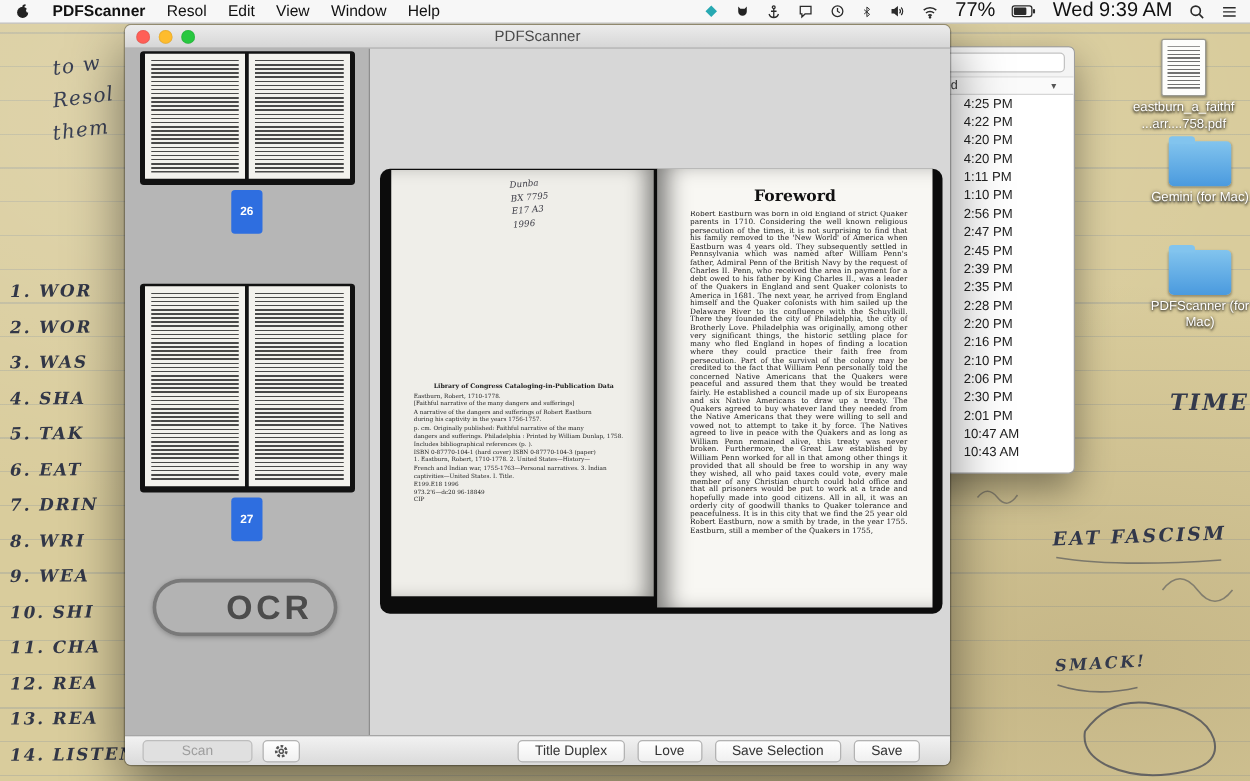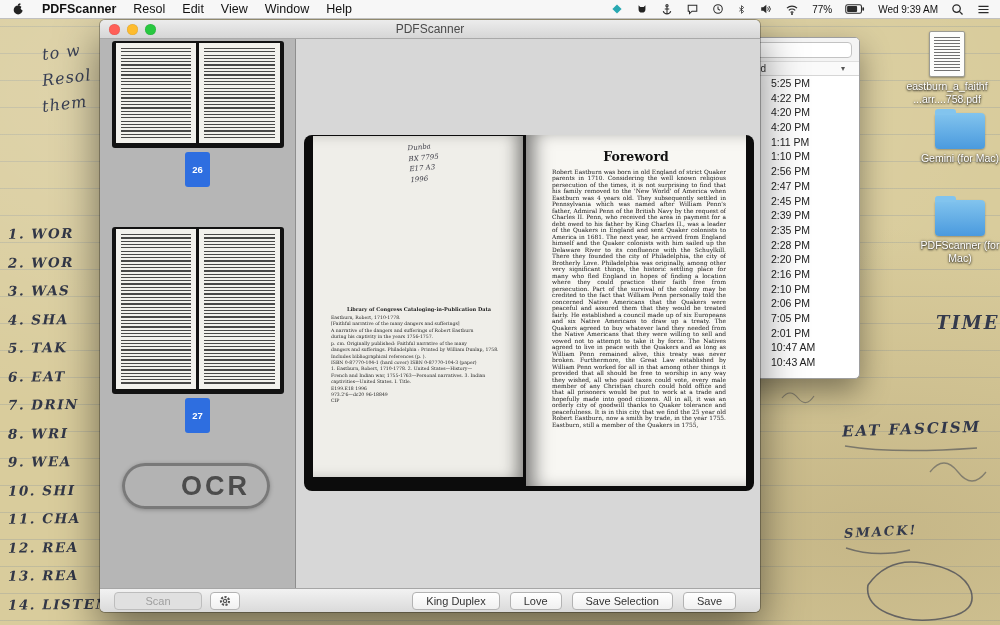--- a/index.html
+++ b/index.html
@@ -91,21 +91,21 @@
   .btn.iconbtn { width:30px; justify-content:center; padding:0; }
   .tb-right { margin-left:auto; display:flex; gap:10px; }
 
   
   .menubar { position:absolute; left:0; top:0; right:0; height:19px; z-index:9; background:#f7f7f7; border-bottom:1px solid rgba(0,0,0,.22); display:flex; align-items:center; font-size:12.5px; color:#111; padding:0 10px 0 12px; }
   .mb-left { display:flex; align-items:center; gap:17px; }
   .mb-app { font-weight:bold; }
   .mb-item { cursor:default; }
   .mb-right { margin-left:auto; display:flex; align-items:center; gap:13px; }
   .mb-ic { display:inline-flex; align-items:center; }
-  .mb-text { font-size:10px; }
+  .mb-text { font-size:16px; }
   svg { display:block; }
 </style>
 </head>
 <body>
 
 <div class="desktop">
   <svg class="doodles" width="1000" height="625" viewBox="0 0 1000 625">
     <path d="M868 585 q20 -28 55 -22 q40 6 48 28 q6 20 -22 26 q-35 8 -62 -4 q-22 -10 -19 -28" stroke="#3a3f50" stroke-width="1.6" fill="none" opacity=".7"></path>
     <path d="M846 548 q30 10 64 2" stroke="#3a3f50" stroke-width="1.4" fill="none" opacity=".6"></path>
     <path d="M845 446 q48 8 132 2" stroke="#3a3f50" stroke-width="1.4" fill="none" opacity=".55"></path>
@@ -163,37 +163,37 @@
           <circle cx="6" cy="6" r="3.6" stroke="#9a9a9a" stroke-width="1.4" fill="none"></circle>
           <path d="M8.8 8.8l3 3" stroke="#9a9a9a" stroke-width="1.4"></path>
         </svg>
     </div>
   </div>
   <div class="fp-header">
     <span class="hlabel">ed</span>
     <span class="harrow">▾</span>
   </div>
   <div class="fp-rows">
-    <div class="fp-row">5:25 PM</div>
+    <div class="fp-row">4:25 PM</div>
       <div class="fp-row">4:22 PM</div>
       <div class="fp-row">4:20 PM</div>
       <div class="fp-row">4:20 PM</div>
       <div class="fp-row">1:11 PM</div>
       <div class="fp-row">1:10 PM</div>
       <div class="fp-row">2:56 PM</div>
       <div class="fp-row">2:47 PM</div>
       <div class="fp-row">2:45 PM</div>
       <div class="fp-row">2:39 PM</div>
       <div class="fp-row">2:35 PM</div>
       <div class="fp-row">2:28 PM</div>
       <div class="fp-row">2:20 PM</div>
       <div class="fp-row">2:16 PM</div>
       <div class="fp-row">2:10 PM</div>
       <div class="fp-row">2:06 PM</div>
-      <div class="fp-row">7:05 PM</div>
+      <div class="fp-row">2:30 PM</div>
       <div class="fp-row">2:01 PM</div>
       <div class="fp-row">10:47 AM</div>
       <div class="fp-row">10:43 AM</div>
   </div>
 </div>
 
 <div class="app-window">
   <div class="titlebar">
     <div class="lights">
       <span class="light red"></span>
@@ -268,21 +268,21 @@
 
   <div class="toolbar">
     <div class="btn disabled">Scan</div>
     <div class="btn iconbtn">
       <svg width="14" height="14" viewBox="0 0 16 16">
         <circle cx="8" cy="8" r="4.6" fill="none" stroke="#555" stroke-width="2.4" stroke-dasharray="2.4 1.7"></circle>
         <circle cx="8" cy="8" r="1.9" fill="none" stroke="#555" stroke-width="1.4"></circle>
       </svg>
     </div>
     <div class="tb-right">
-      <div class="btn">King Duplex</div>
+      <div class="btn">Title Duplex</div>
       <div class="btn">Love</div>
       <div class="btn">Save Selection</div>
       <div class="btn">Save</div>
     </div>
   </div>
 </div>
 
 <div class="menubar">
   <div class="mb-left">
     <span class="mb-ic">

